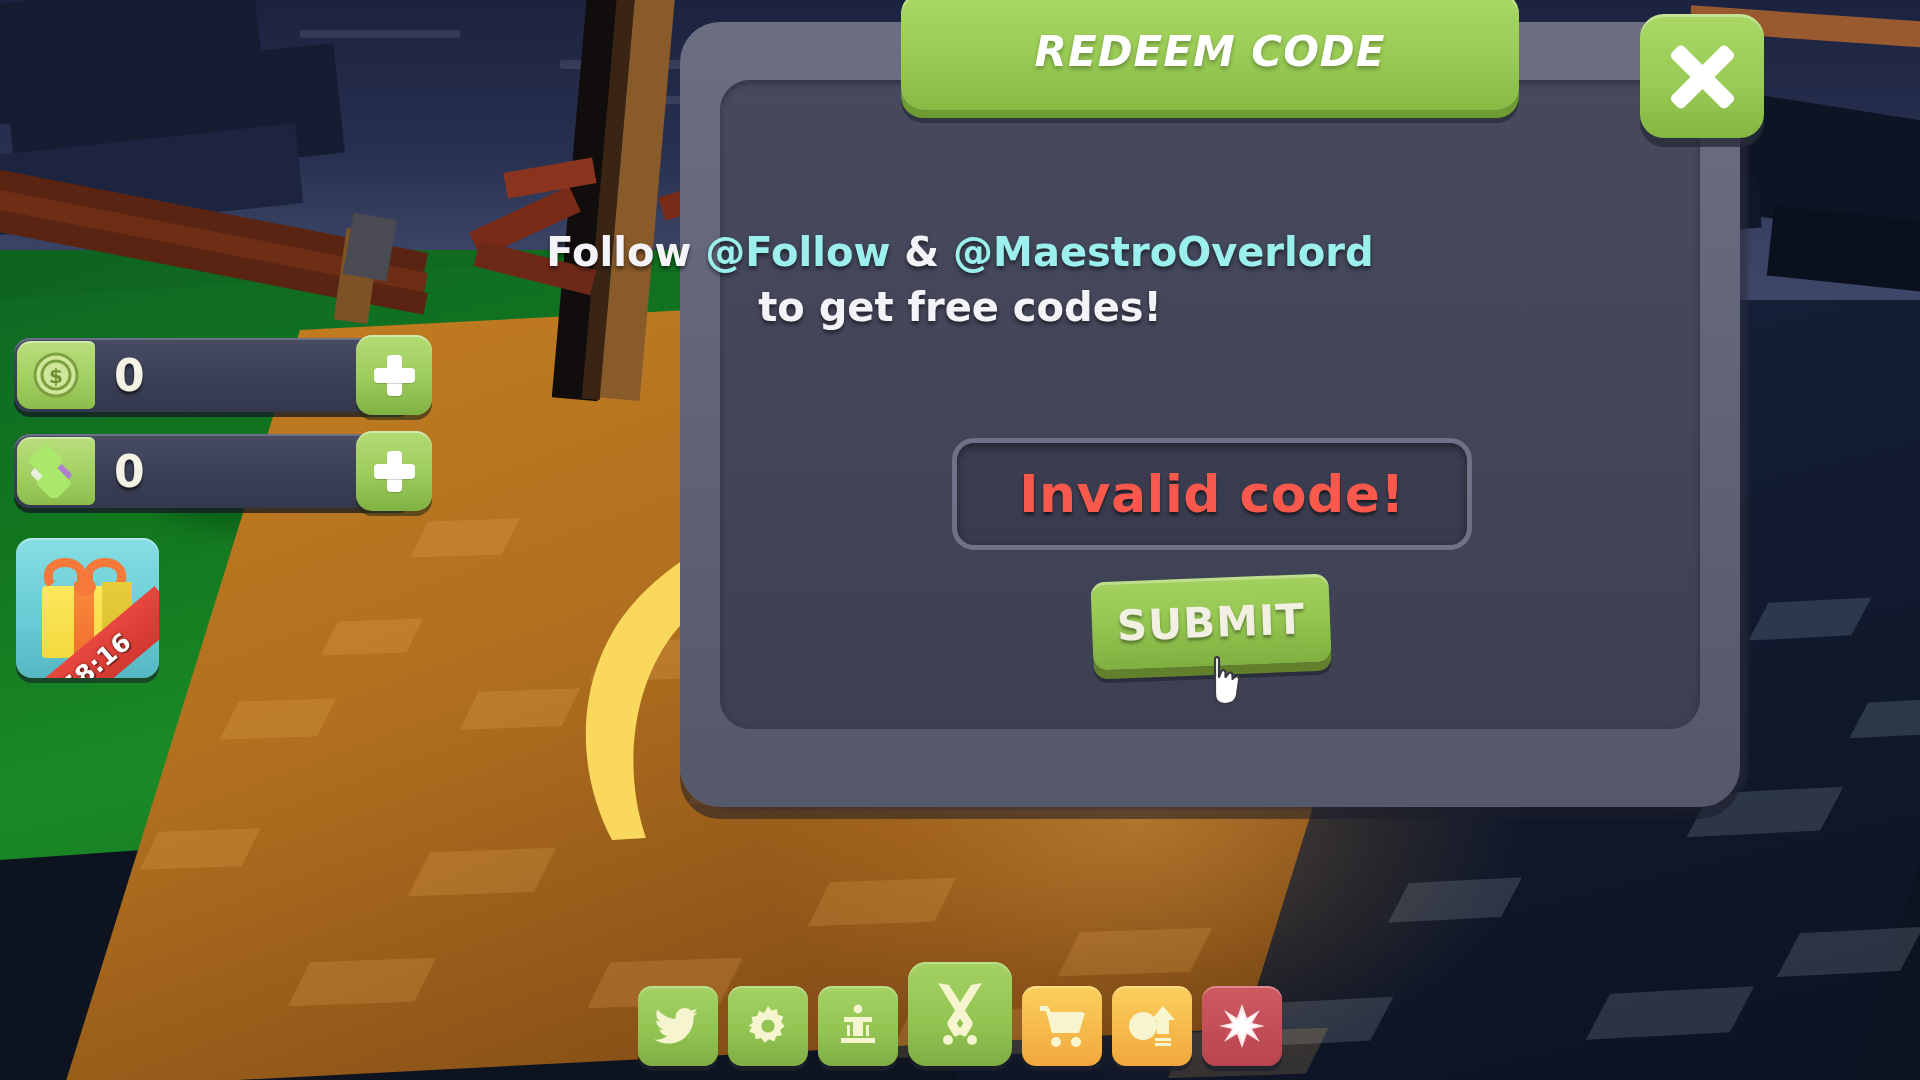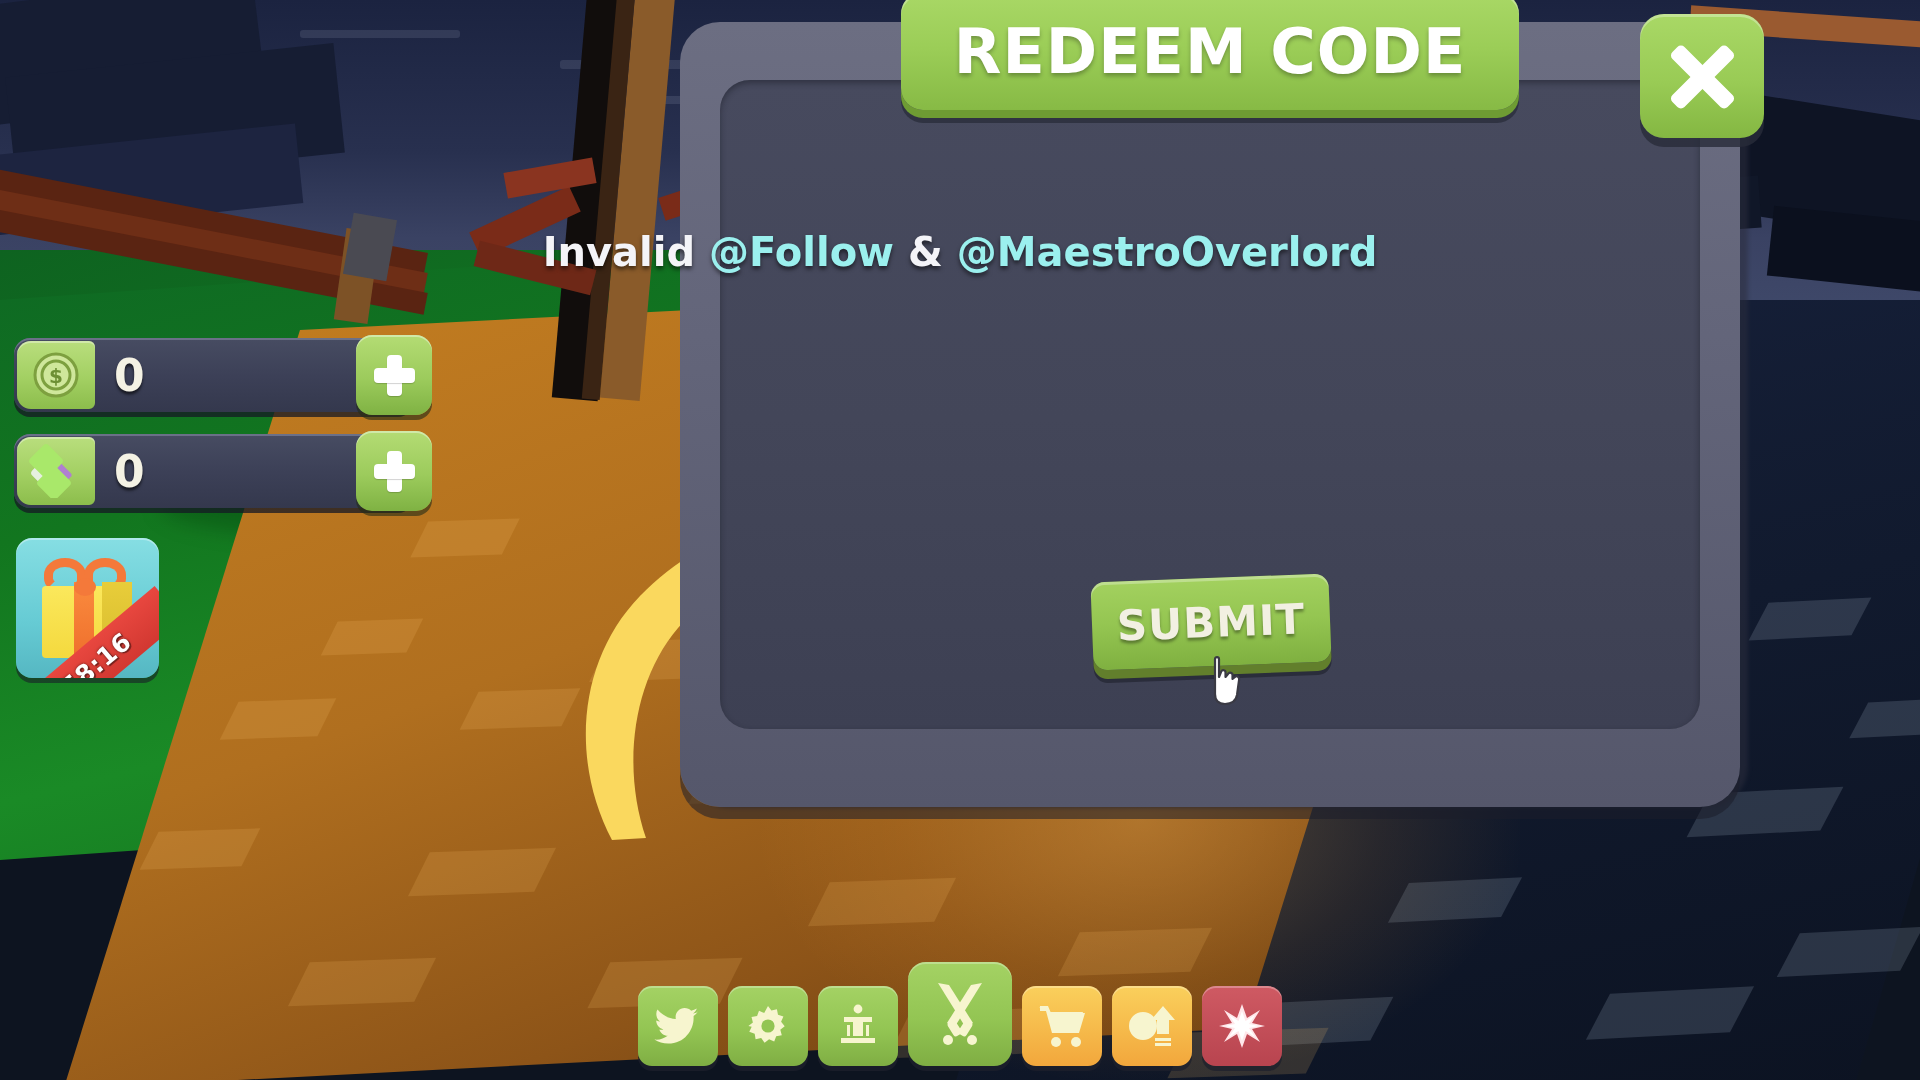--- a/index.html
+++ b/index.html
@@ -140,24 +140,25 @@
   .title-banner{
     position:absolute; left:50%; top:-30px; transform:translateX(-50%);
     min-width:618px; height:118px;
     background:linear-gradient(180deg,#a9d866 0%,#9bcd57 48%,#87ba45 100%);
     border-radius:22px;
     box-shadow:0 8px 0 #6e9c33, 0 13px 0 rgba(40,44,58,.75), inset 0 3px 0 rgba(255,255,255,.3);
     display:flex; align-items:center; justify-content:center;
     padding:0 46px;
   }
   .title-txt{
-    color:#fff; font-size:62px; font-weight:bold; letter-spacing:1px;
+    color:#fff; font-size:42px; font-weight:bold; letter-spacing:1px;
     font-family:"DejaVu Sans", sans-serif;
     text-shadow:0 3px 4px rgba(0,0,0,.28);
     white-space:nowrap;
+    font-style:italic;
   }
   .close-btn{
     position:absolute; left:1640px; top:14px; width:124px; height:124px;
     border-radius:24px;
     background:linear-gradient(180deg,#a9d866 0%,#99cb55 55%,#84b742 100%);
     box-shadow:0 9px 0 rgba(40,44,58,.8), inset 0 3px 0 rgba(255,255,255,.3);
     display:flex; align-items:center; justify-content:center;
   }
   .x-glyph{ position:relative; width:72px; height:72px; }
   .x-glyph:before,.x-glyph:after{
@@ -377,23 +378,27 @@
     <div class="title-banner">
       <span class="title-txt">REDEEM CODE</span>
     </div>
   </div>
 
   <div class="close-btn">
     <div class="x-glyph"></div>
   </div>
 
   <div class="follow-line">
-    <span>Invalid </span><span class="handle">@Follow</span><span> &amp; </span><span class="handle">@MaestroOverlord</span>
-  </div>
-
+    <span>Follow </span><span class="handle">@Follow</span><span> &amp; </span><span class="handle">@MaestroOverlord</span>
+  </div>
+  <div class="follow-line2">to get free codes!</div>
+
+  <div class="code-field" placeholder="Enter code here">
+    <span class="code-txt">Invalid code!</span>
+  </div>
 
   <div class="submit-btn">
     <span class="submit-txt">SUBMIT</span>
   </div>
 
   <div class="cursor">
     <svg width="40" height="52" viewBox="0 0 40 52">
       <path d="M10 4 C10 1.5 14 1.5 14 4 L14 22 L16 17 C17 14 21 15 20.5 18
                L20.5 22 L23 19 C24.5 16.5 28 18 27.5 20.5 L27.5 24
                L30 22 C32 20 35 22.5 34 25.5 L32 40 C31 46 26 49 20 49

